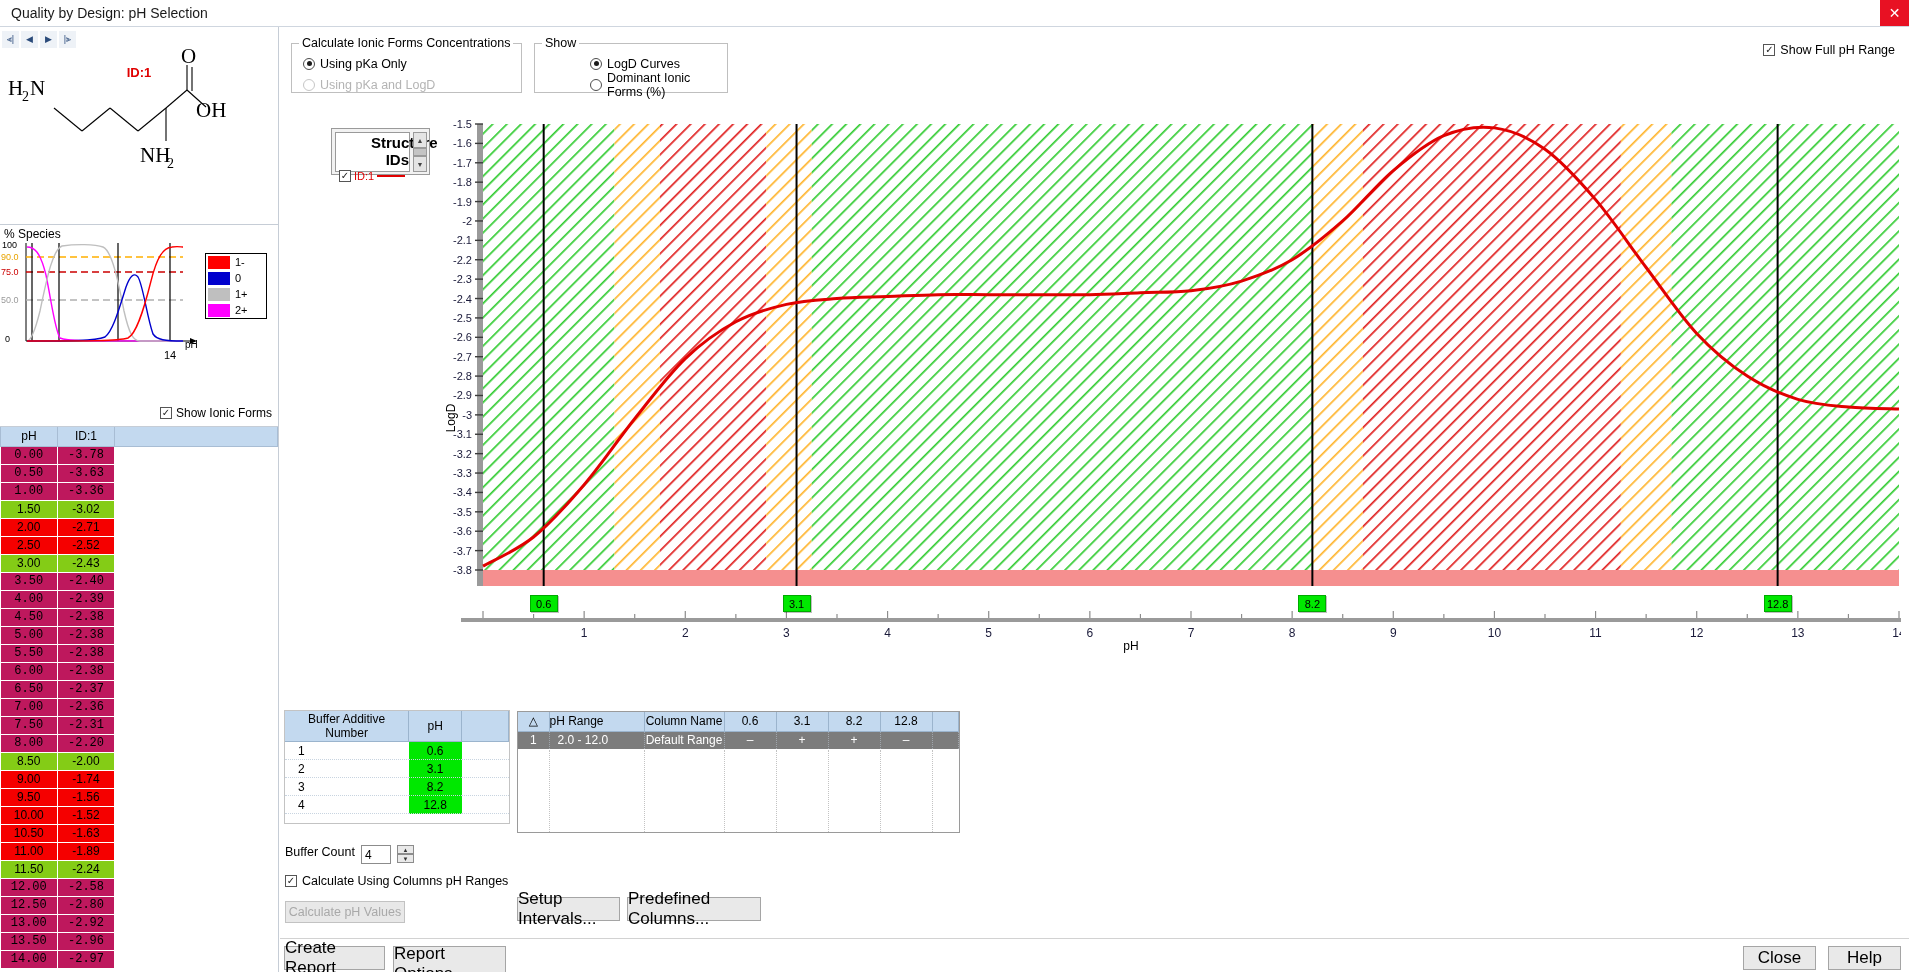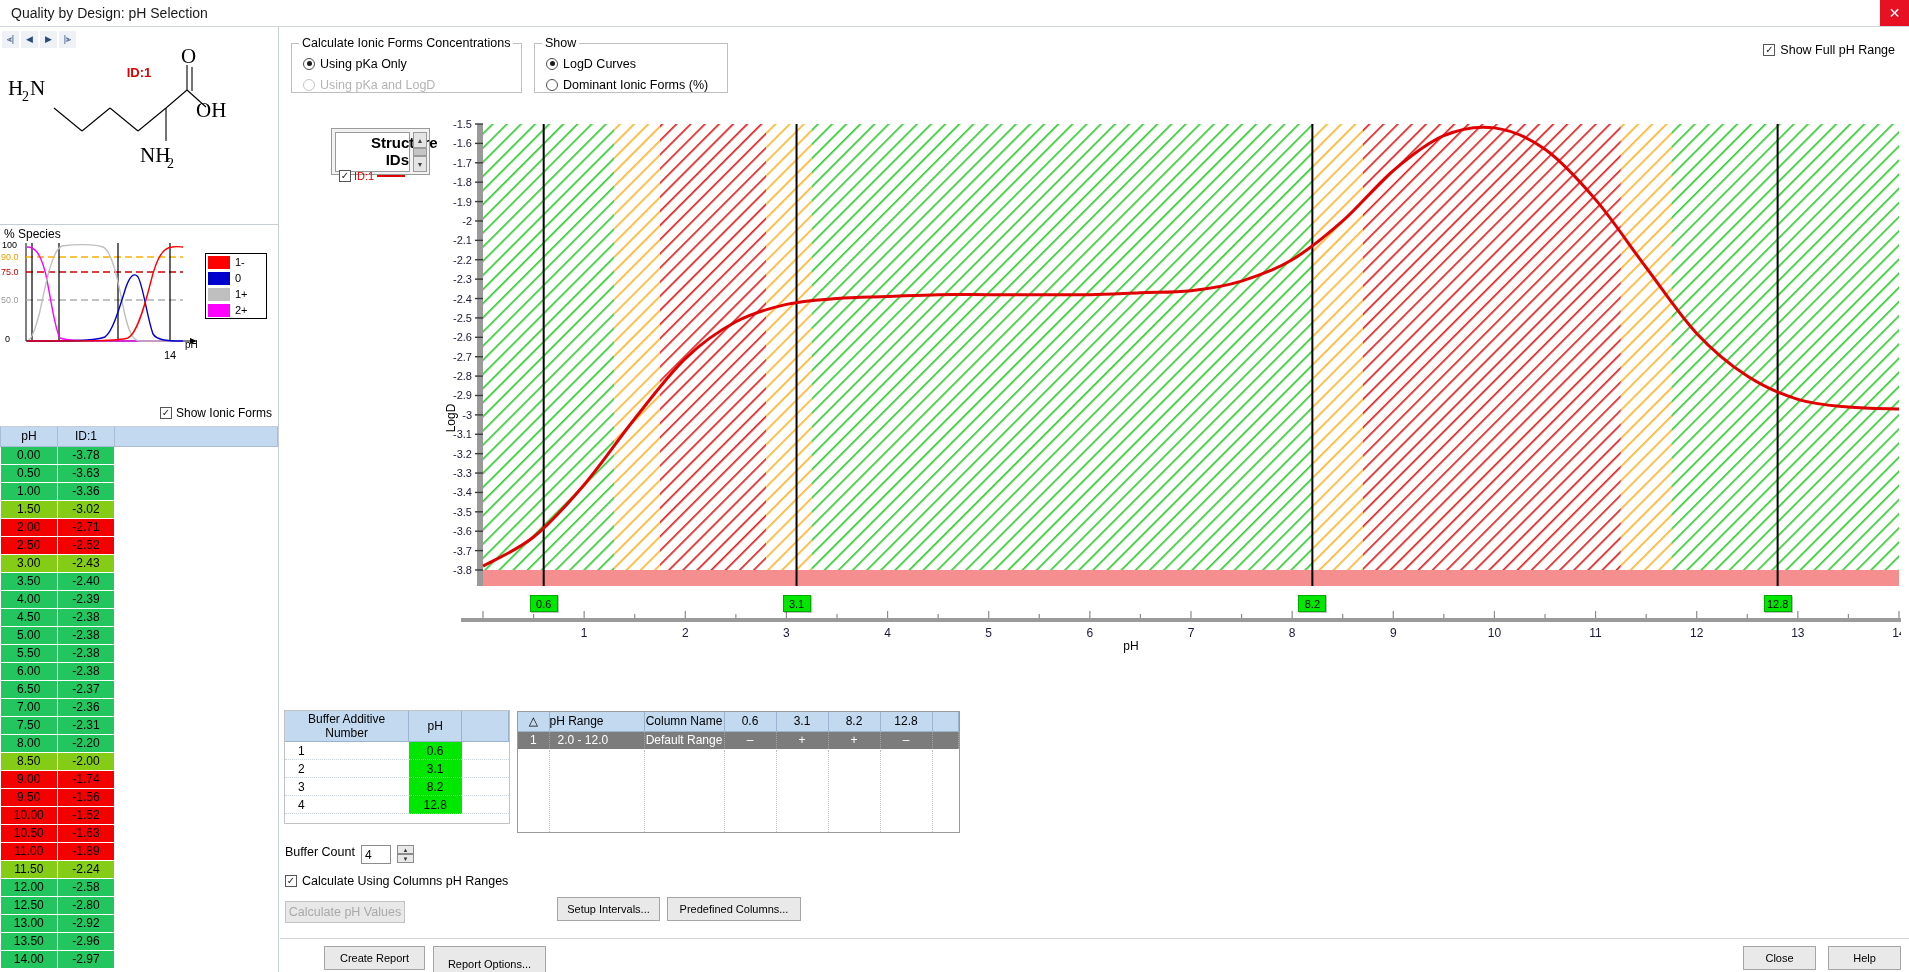--- a/index.html
+++ b/index.html
@@ -78,33 +78,33 @@
   }
   table.phtab{ border-collapse:collapse; width:278px; font-size:12px; }
   table.phtab th{
     background:#c3d9ef; border:1px solid #a8bdd4; border-top:none;
     height:19px; font-weight:normal; font-size:12px;
   }
   table.phtab td{
     height:18px; text-align:center; border-right:1px solid #fff;
     border-bottom:1px solid #fff; font-size:12px;
   }
-  td.cg{ background:#22c55e; }
+  td.cg{ background:#be185d;font-family:Liberation Mono, monospace; }
   td.co{ background:#84cc16; }
   td.cr{ background:#f50000; }
   .colph{ width:57px; } .colid{ width:57px; } .colrest{ background:#fff; }
 
   
   .groupbox{ position:absolute; border:1px solid #bfbfbf; background:#fff; }
   .grouplabel{
     position:absolute; top:-8px; left:7px; background:#fff;
     padding:0 3px; font-size:12.5px;
   }
   #grpCalc{ left:291px; top:43px; width:231px; height:50px; }
-  #grpShow{ left:534px; top:43px; width:194px; height:50px; }
+  #grpShow{ left:534px; top:43px; width:194px; height:50px;padding-left:44px; }
   .optrow{ display:flex; align-items:center; gap:5px; font-size:12.5px; height:21px; }
   .radio{
     width:12px; height:12px; border-radius:50%;
     border:1.5px solid #4d4d4d; background:#fff; position:relative;
     display:inline-block; flex:none;
   }
   .radio.on::after{
     content:""; position:absolute; left:2.5px; top:2.5px;
     width:5px; height:5px; border-radius:50%; background:#1c1c1c;
   }
@@ -199,23 +199,23 @@
     background:#7c7c7c; color:#fff; text-align:center;
   }
   .selrow td{ background:#7c7c7c; color:#fff; }
   #colEmptyGrid{
     position:absolute; left:0; top:38px; width:441px; height:82px;
     background:#fff;
   }
   .vgrid{ position:absolute; top:0; width:1px; height:82px; border-left:1px dotted #c3c3c3; }
 
   .btn{
-    background:#e9e9e9; border:1px solid #a5a5a5; font-size:11px;
+    background:#e9e9e9; border:1px solid #a5a5a5; font-size:17px;
     display:flex; align-items:center; justify-content:center;
-    cursor:pointer; color:#000; font-family:"Liberation Sans", sans-serif;margin-left:40px;
+    cursor:pointer; color:#000; font-family:"Liberation Sans", sans-serif;
   }
   #setupIntervals{ position:absolute; left:517px; top:897px; width:103px; height:24px; }
   #predefCols{ position:absolute; left:627px; top:897px; width:134px; height:24px; }
 
   #bottomBar{
     position:absolute; left:280px; top:938px; width:1629px; height:34px;
     border-top:1px solid #d2d2d2;
   }
   #createReport{ position:absolute; left:4px; top:7px; width:101px; height:24px; }
   #reportOptions{ position:absolute; left:113px; top:7px; width:113px; height:36px; }

